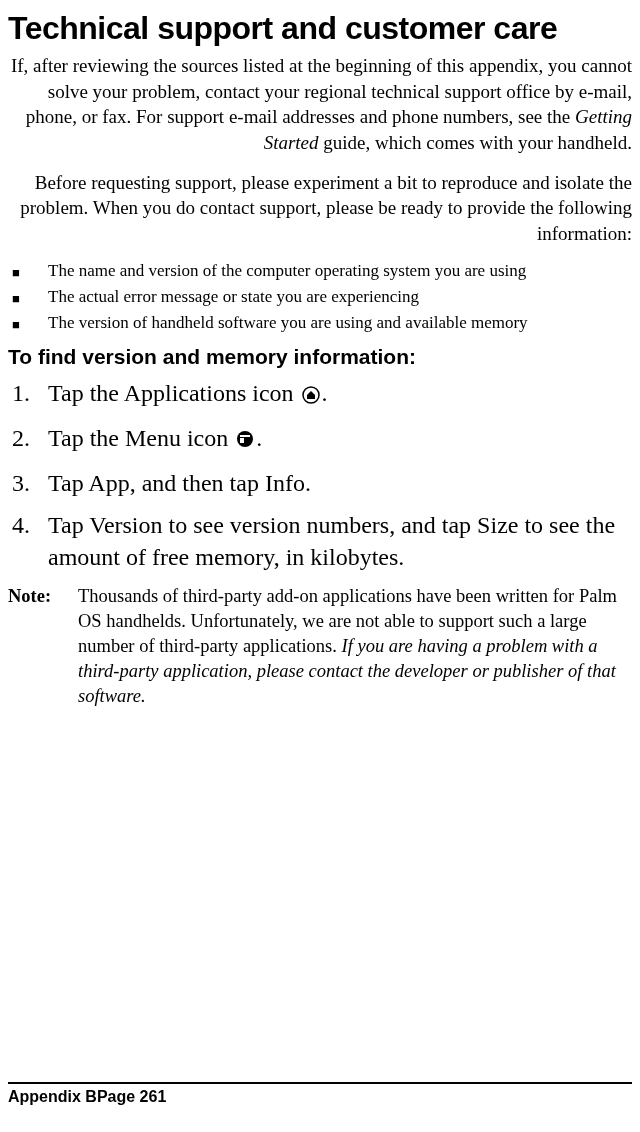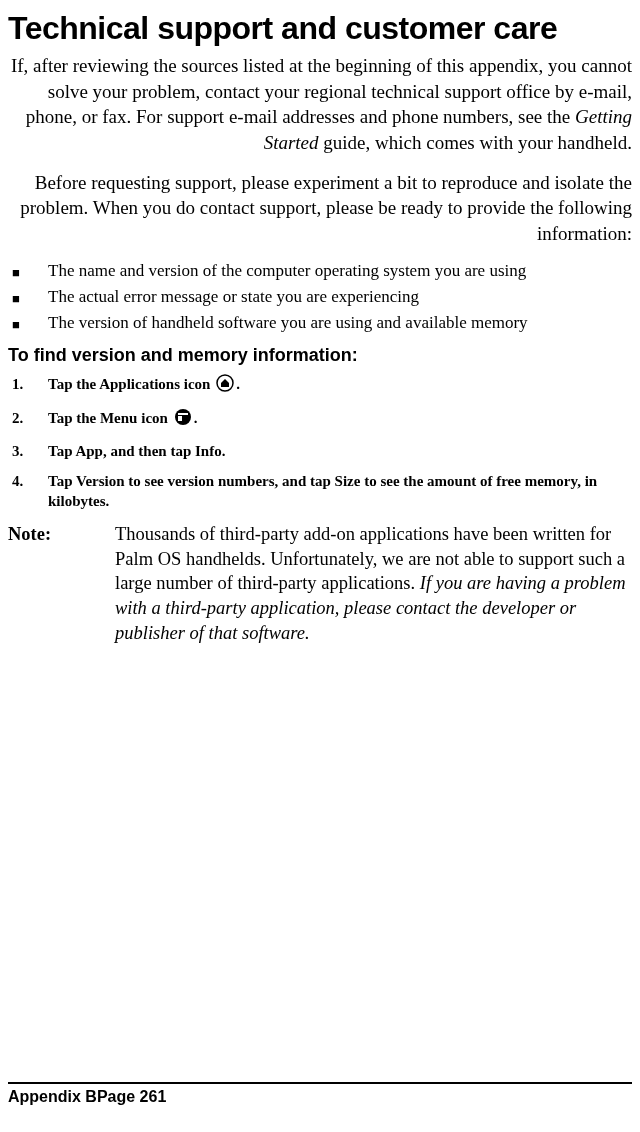--- a/index.html
+++ b/index.html
@@ -46,54 +46,52 @@
     .bullet-item::before {
       content: "■";
       position: absolute;
       left: 4px;
       font-size: 13px;
       top: 4px;
     }
     .subheading {
       font-family: Arial, Helvetica, sans-serif;
       font-weight: bold;
-      font-size: 18px;
+      font-size: 21px;
       margin-bottom: 8px;
       margin-top: 8px;
     }
     .numbered-list {
       list-style: none;
       counter-reset: item;
     }
     .numbered-item {
-      font-size: 15px;
+      font-size: 24px;
       line-height: 1.35;
       padding-left: 40px;
       position: relative;
       margin-bottom: 10px;
       counter-increment: item;
-      font-weight: bold;
     }
     .numbered-item::before {
       content: counter(item) ".";
       position: absolute;
       left: 4px;
       top: 0;
     }
     .icon {
       display: inline-block;
       vertical-align: middle;
       margin: 0 2px;
     }
     .note-block {
       display: flex;
       font-size: 18.5px;
       line-height: 1.35;
       margin-top: 2px;
-      gap: 37px;
     }
     .note-label {
       font-weight: bold;
       flex-shrink: 0;
       width: 70px;
     }
     .note-text {
       flex: 1;
     }
     .footer {

